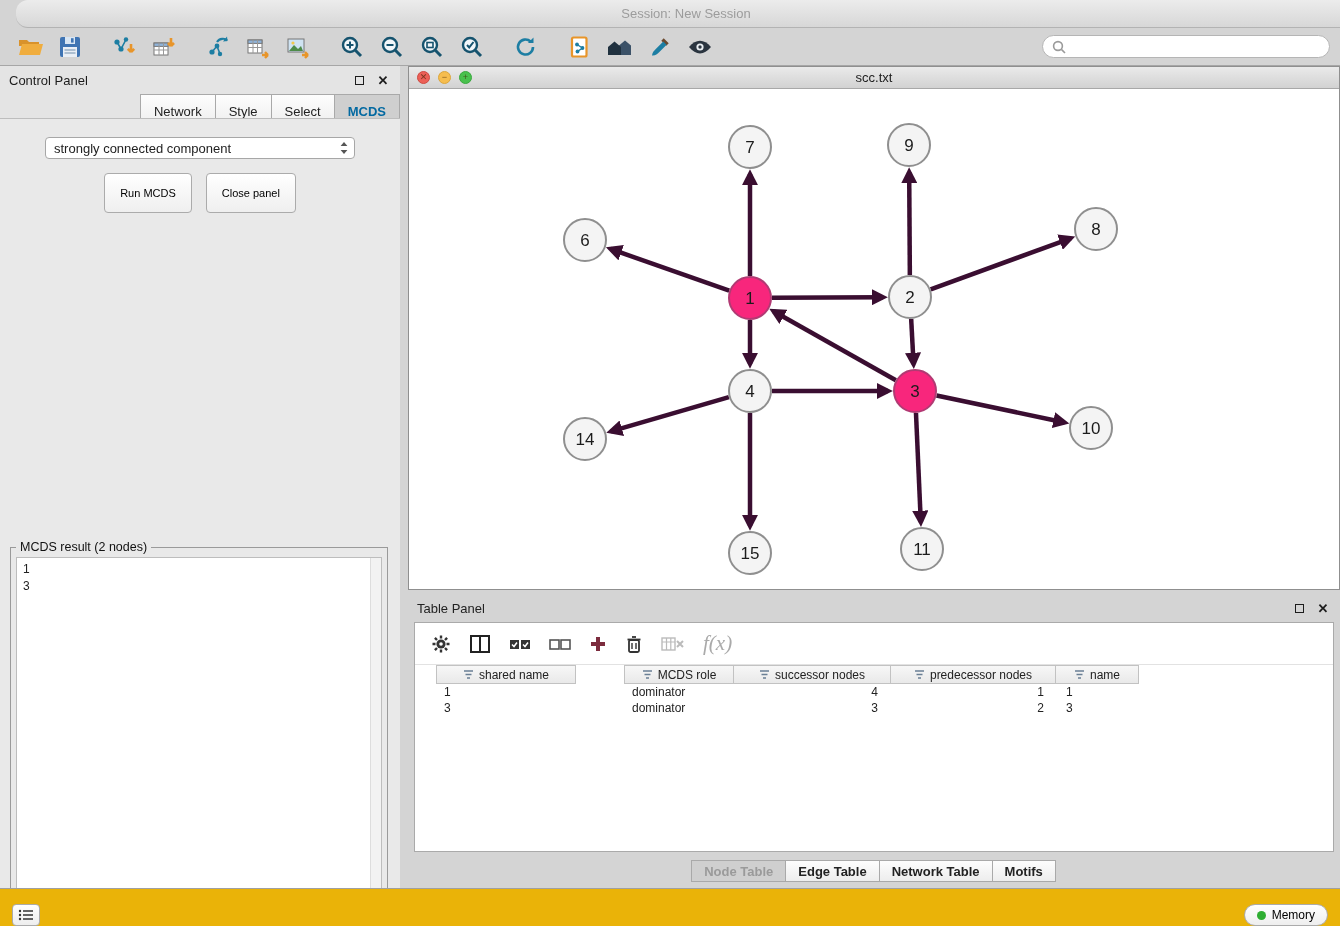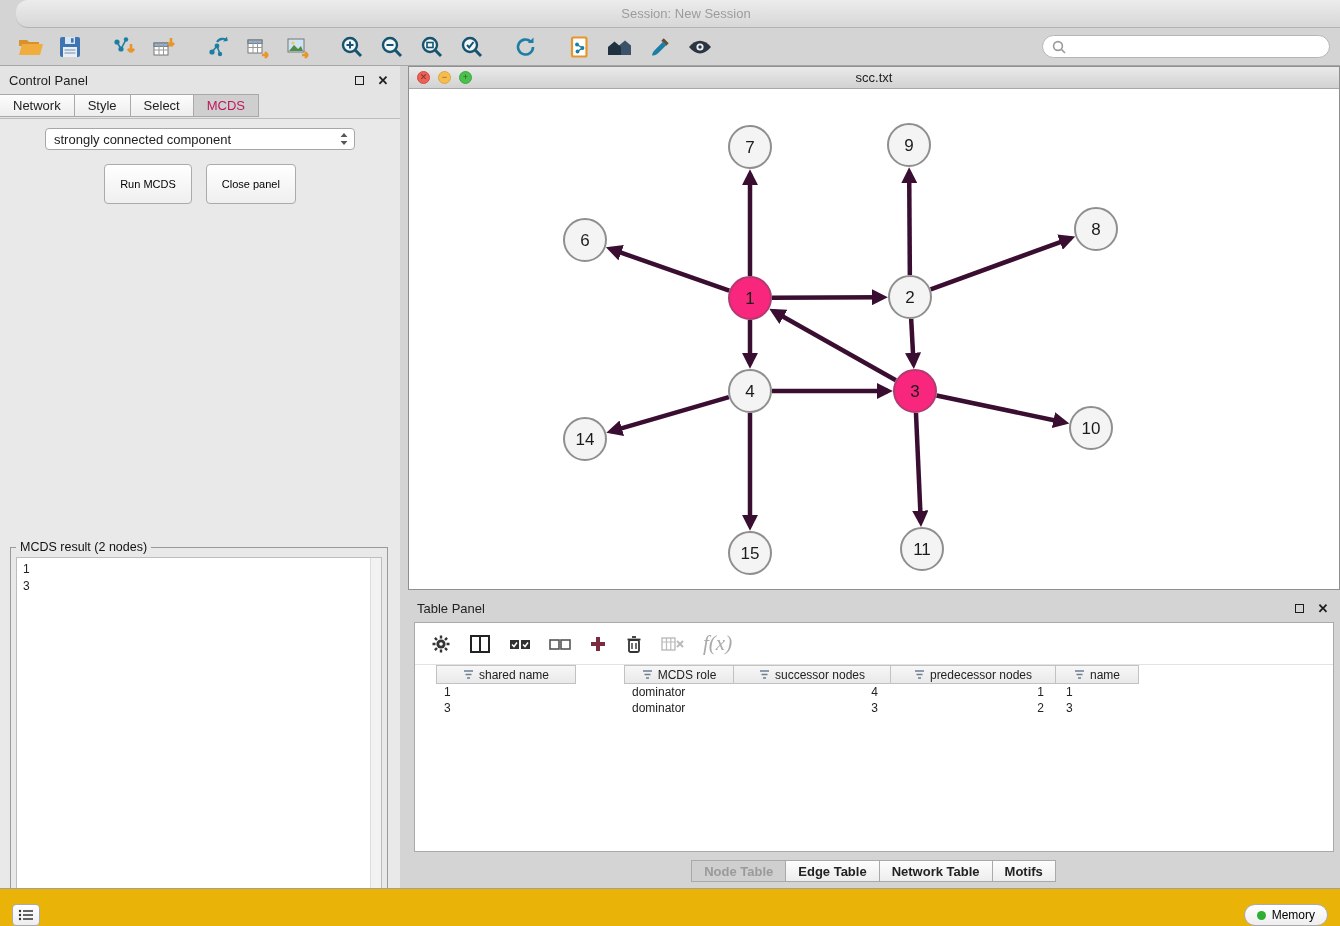--- a/index.html
+++ b/index.html
@@ -46,34 +46,34 @@
     background:#e4e4e4;
   }
   .panel-header {
     height:28px; display:flex; align-items:center; padding:0 9px;
     font-size:13px; color:#1c1c1c;
   }
   .panel-header .spacer { flex:1; }
   .winbtn { width:16px; height:16px; display:flex; align-items:center; justify-content:center;
     font-size:13px; font-weight:bold; color:#1c1c1c; cursor:pointer; margin-left:8px; }
   .float-sq { width:9px; height:9px; border:1.5px solid #1c1c1c; display:inline-block; }
-  .cp-tabs { display:flex; justify-content:flex-start; height:23px; }
+  .cp-tabs { display:flex; justify-content:flex-end; height:35px; }
   .cp-tab {
     padding:0 13px; display:flex; align-items:center;
     background:linear-gradient(#fdfdfd,#ededed);
     border:1px solid #a9a9a9; margin-left:-1px; font-size:13px; cursor:pointer;
   }
-  .cp-tab.active { background:#cfcfcf; color:#be185d; }
+  .cp-tab.active { background:#cfcfcf; color:#0369a1;font-weight:bold; }
   .cp-body {
     position:absolute; left:0; top:52px; right:0; bottom:0;
     background:#e9e9e9; border-top:1px solid #bdbdbd;
   }
   .opt-label { text-align:center; margin-top:24px; font-size:13px; }
   .dropdown {
-    margin:9px auto 0; width:310px; height:22px; background:#fff;
+    margin:18px auto 0; width:310px; height:22px; background:#fff;
     border:1px solid #a7a7a7; border-radius:4px;
     display:flex; align-items:center; padding:0 4px 0 8px; font-size:13px; cursor:pointer;
   }
   .dropdown .dd-label { flex:1; }
   .btn-row { display:flex; justify-content:center; gap:14px; margin-top:14px; }
   .btn {
     height:40px; padding:0 15px; font-size:11px;
     background:linear-gradient(#ffffff,#efefef);
     border:1px solid #ababab; border-radius:4px; cursor:pointer;
     font-family:"Liberation Sans",sans-serif;

